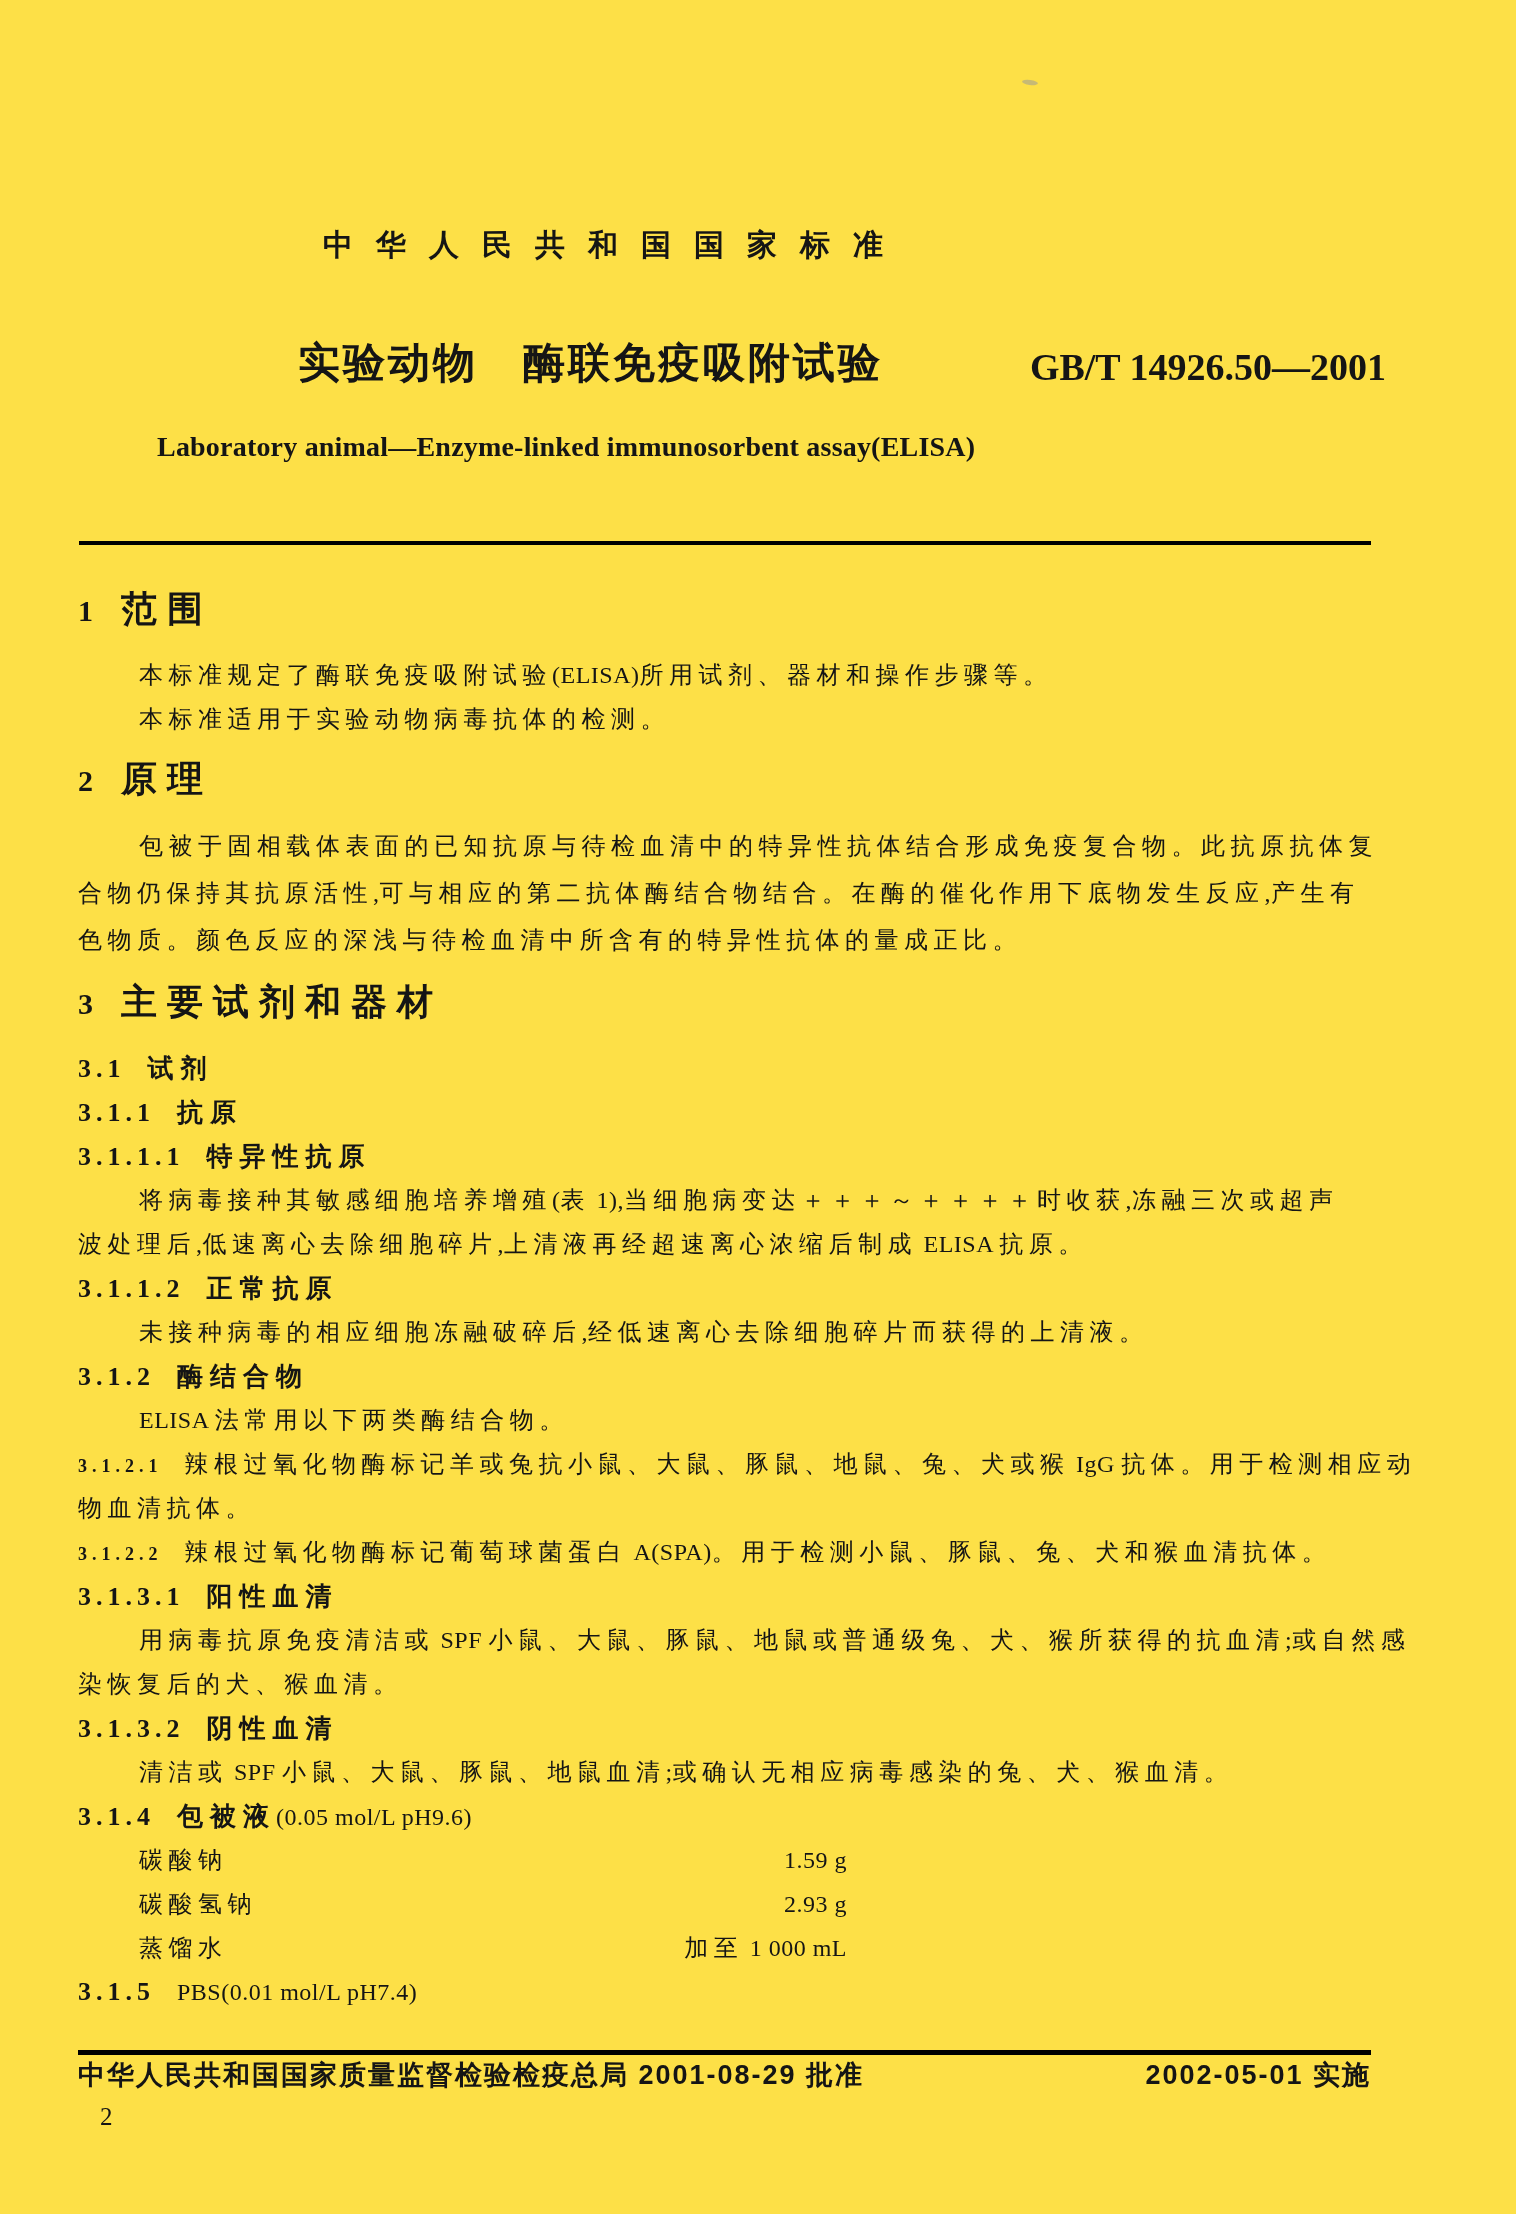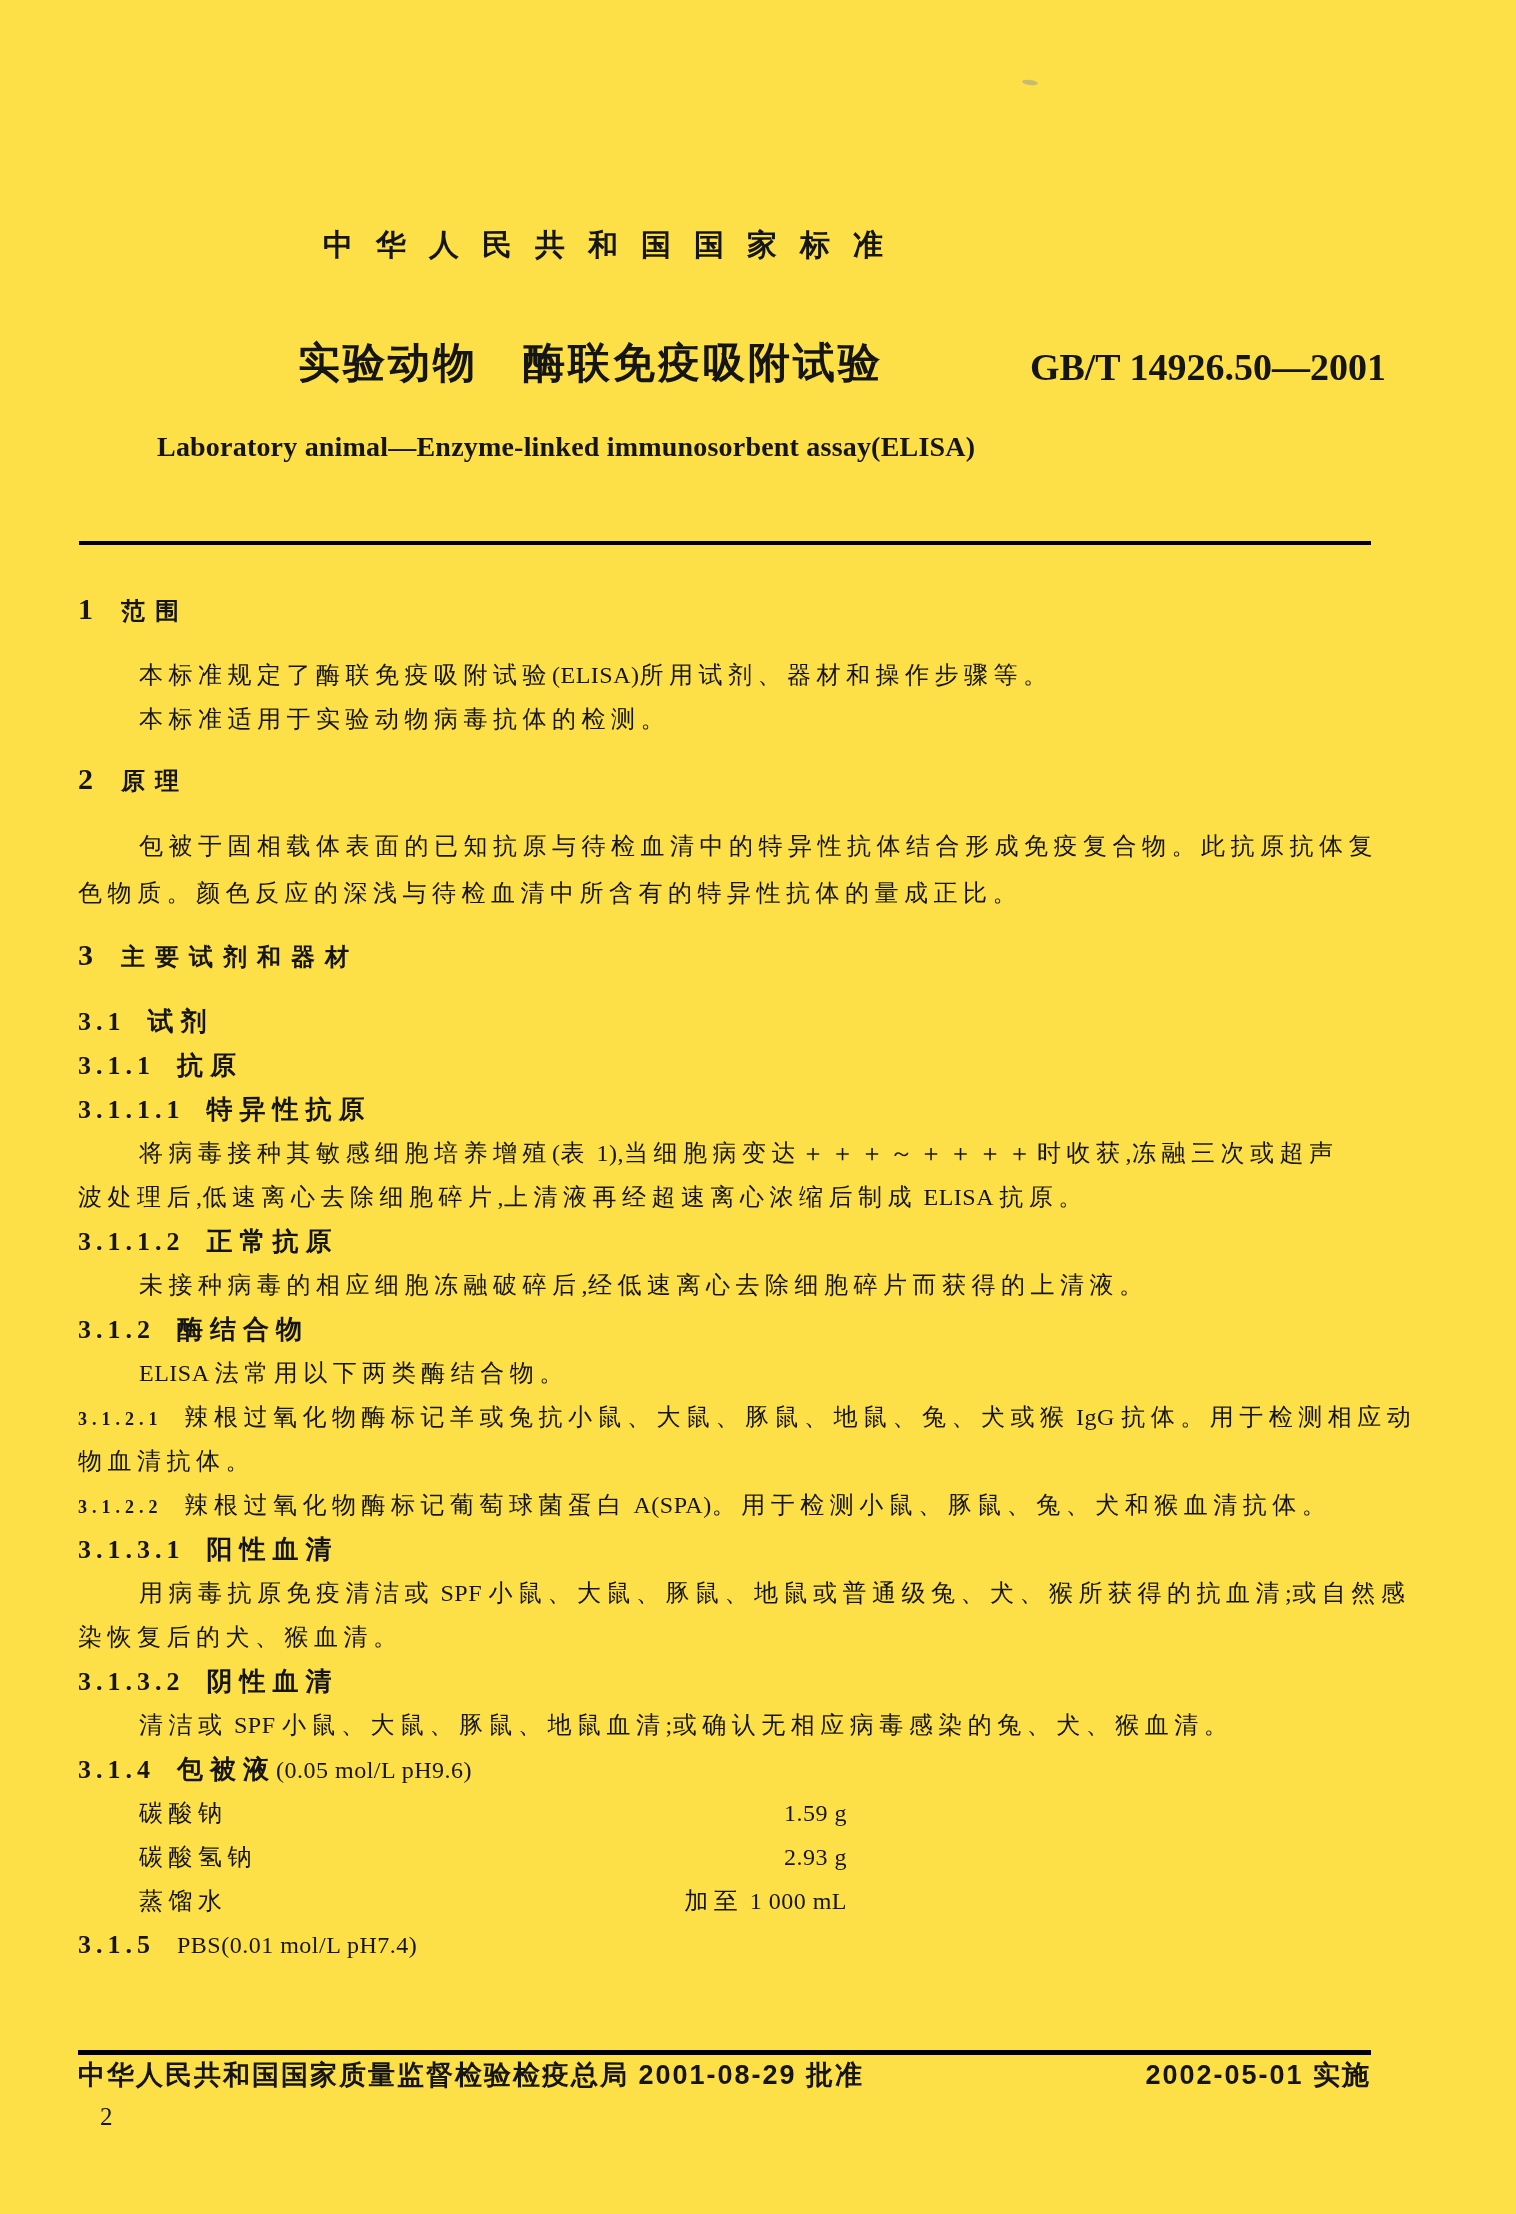--- a/index.html
+++ b/index.html
@@ -48,21 +48,21 @@
     letter-spacing:5.5px; white-space:nowrap;
   }
   .p2 { line-height:47px; height:47px; }
   .first { text-indent:61px; }
   .lat { letter-spacing:0.5px; }
   .h1 { margin:16px 0 22px 0; }
   .h1:first-child { margin-top:0; }
   .h1 .num { font-size:30px; font-weight:bold; letter-spacing:2px; margin-right:26px; }
   .h1 .ht  {
     font-family:Liberation Serif, serif;
-    font-weight:bold; font-size:24px; letter-spacing:10px;margin-top:23px;
+    font-weight:bold; font-size:36px; letter-spacing:10px;margin-top:23px;
   }
   .h2 .num { font-size:26px; font-weight:bold; letter-spacing:5px; margin-right:22px; }
   .h2 .ht  {
     font-family:"Liberation Sans","DejaVu Sans",sans-serif;
     font-weight:bold; font-size:26px; letter-spacing:7px;
   }
   .h2 .hs  { font-size:24px; letter-spacing:1px; }
   .clause .num { font-size:18px; font-weight:bold; letter-spacing:5px; margin-right:22px; }
   .kv { position:relative; }
   .kv-label { margin-left:61px; }
@@ -100,20 +100,21 @@
   <div class="title-en">Laboratory animal—Enzyme-linked immunosorbent assay(ELISA)</div>
 
   <div class="rule rule-1"></div>
 
   <div id="doc-body">
       <div class="blk h1"><span class="num">1</span><span class="ht">范围</span></div>
       <div class="blk first">本标准规定了酶联免疫吸附试验<span class="lat">(ELISA)</span>所用试剂、器材和操作步骤等。</div>
       <div class="blk first">本标准适用于实验动物病毒抗体的检测。</div>
       <div class="blk h1"><span class="num">2</span><span class="ht">原理</span></div>
       <div class="blk first p2">包被于固相载体表面的已知抗原与待检血清中的特异性抗体结合形成免疫复合物。此抗原抗体复</div>
+      <div class="blk p2">合物仍保持其抗原活性<span class="lat">,</span>可与相应的第二抗体酶结合物结合。在酶的催化作用下底物发生反应<span class="lat">,</span>产生有</div>
       <div class="blk p2">色物质。颜色反应的深浅与待检血清中所含有的特异性抗体的量成正比。</div>
       <div class="blk h1"><span class="num">3</span><span class="ht">主要试剂和器材</span></div>
       <div class="blk h2"><span class="num">3.1</span><span class="ht">试剂</span></div>
       <div class="blk h2"><span class="num">3.1.1</span><span class="ht">抗原</span></div>
       <div class="blk h2"><span class="num">3.1.1.1</span><span class="ht">特异性抗原</span></div>
       <div class="blk first">将病毒接种其敏感细胞培养增殖<span class="lat">(</span>表<span class="lat"> 1),</span>当细胞病变达＋＋＋～＋＋＋＋时收获<span class="lat">,</span>冻融三次或超声</div>
       <div class="blk">波处理后<span class="lat">,</span>低速离心去除细胞碎片<span class="lat">,</span>上清液再经超速离心浓缩后制成<span class="lat"> ELISA </span>抗原。</div>
       <div class="blk h2"><span class="num">3.1.1.2</span><span class="ht">正常抗原</span></div>
       <div class="blk first">未接种病毒的相应细胞冻融破碎后<span class="lat">,</span>经低速离心去除细胞碎片而获得的上清液。</div>
       <div class="blk h2"><span class="num">3.1.2</span><span class="ht">酶结合物</span></div>

